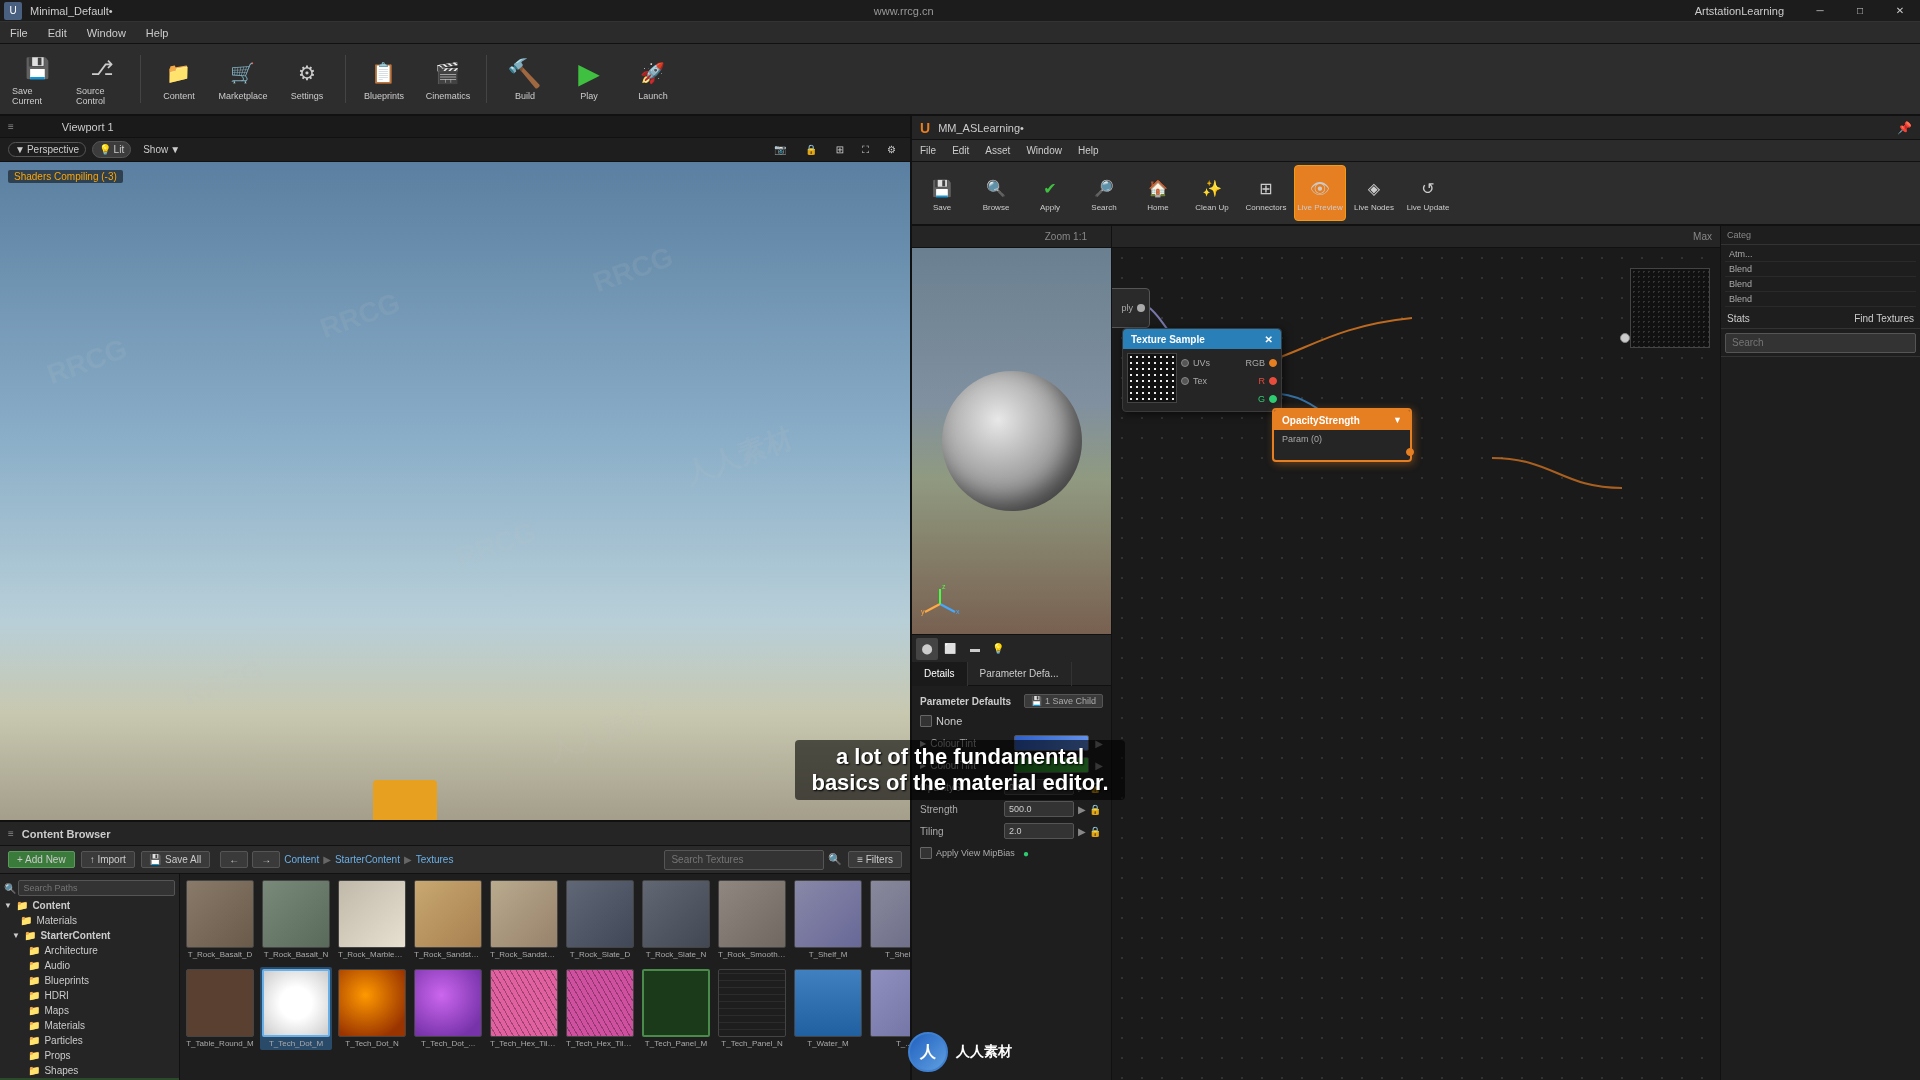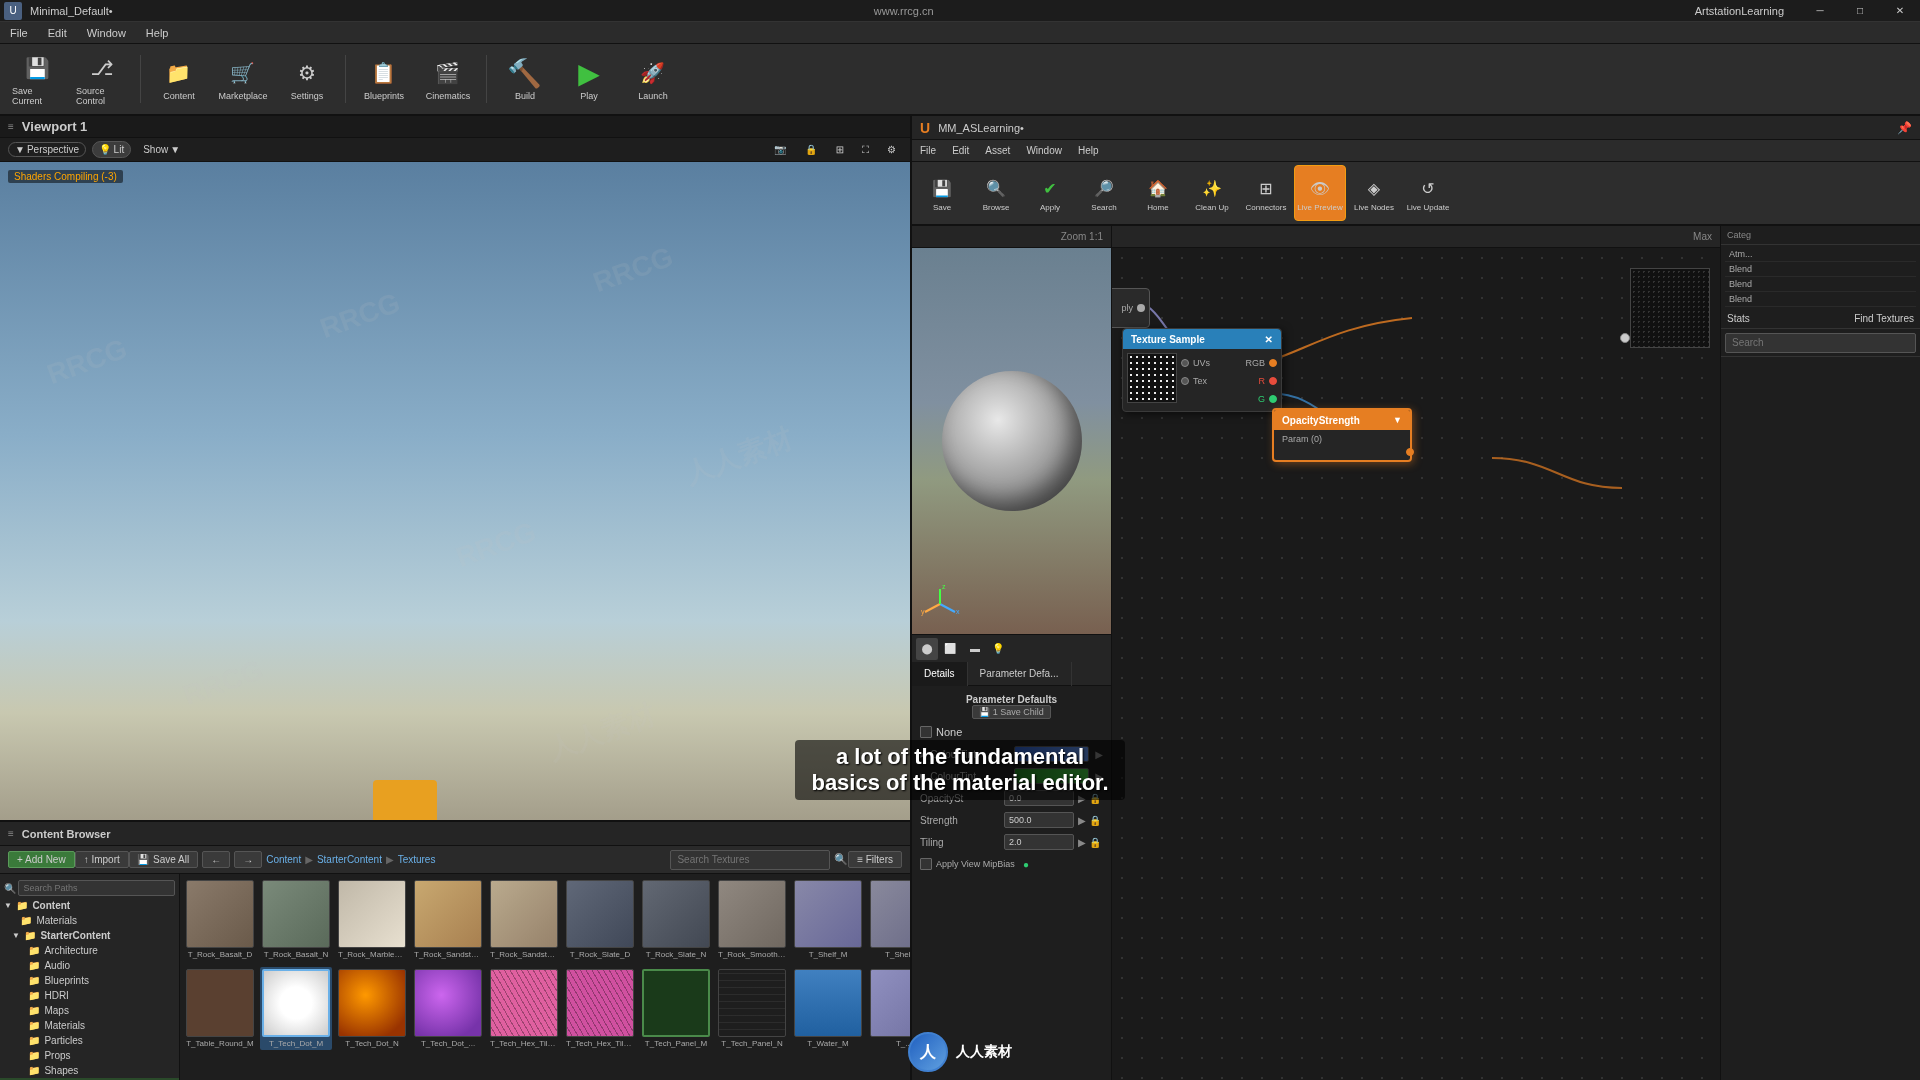--- a/index.html
+++ b/index.html
@@ -52,21 +52,21 @@
 
     
     #vp-bg {
       position: absolute; inset: 0;
       background: linear-gradient(180deg, #5a7fa0 0%, #8aaec8 30%, #b8cfd8 50%, #c8c8b0 60%, #8a8070 80%, #706050 100%);
     }
 
     
     #content-browser { position: absolute; bottom: 0; left: 0; right: 0; height: 260px; background: #1e1e1e; border-top: 2px solid #111; }
     #cb-header { height: 24px; background: #252525; display: flex; align-items: center; padding: 0 8px; gap: 8px; border-bottom: 1px solid #111; }
-    #cb-toolbar { height: 28px; background: #2a2a2a; display: flex; align-items: center; padding: 0 8px; border-bottom: 1px solid #111; }
+    #cb-toolbar { height: 28px; background: #2a2a2a; display: flex; align-items: center; padding: 0 8px; gap: 6px; border-bottom: 1px solid #111; }
     .cb-tb-btn { padding: 2px 8px; font-size: 10px; color: #ccc; cursor: pointer; background: #3a3a3a; border-radius: 2px; border: 1px solid #555; }
     #cb-breadcrumb { display: flex; align-items: center; gap: 4px; font-size: 10px; color: #aaa; }
     #cb-breadcrumb .bc-item { color: #6ab0e8; cursor: pointer; }
     #cb-breadcrumb .bc-sep { color: #666; }
     #cb-search { height: 20px; background: #333; border: 1px solid #555; color: #ccc; padding: 0 6px; font-size: 10px; width: 160px; border-radius: 2px; }
     #cb-main { display: flex; height: calc(100% - 24px - 28px); }
     #cb-sidebar { width: 180px; background: #252525; border-right: 1px solid #111; overflow-y: auto; padding: 4px 0; }
     .cb-tree-item { padding: 2px 8px 2px 16px; font-size: 10px; color: #ccc; cursor: pointer; display: flex; align-items: center; gap: 4px; }
     .cb-tree-item.active { color: #6ab0e8; }
     .cb-tree-folder { padding: 2px 8px 2px 8px; font-size: 10px; color: #ccc; cursor: pointer; display: flex; align-items: center; gap: 4px; font-weight: bold; }
@@ -154,21 +154,21 @@
     .thumb-rock-granite { background: linear-gradient(135deg, #908880, #706860); }
     .thumb-shelf { background: linear-gradient(135deg, #8888a8, #686898); }
     .thumb-table { background: #5a4030; }
 
     
     #bottom-logo { position: absolute; bottom: 8px; left: 50%; transform: translateX(-50%); display: flex; align-items: center; gap: 8px; }
     #bottom-logo-circle { width: 40px; height: 40px; border-radius: 50%; background: linear-gradient(135deg, #2060c0, #60a0e0); display: flex; align-items: center; justify-content: center; font-size: 16px; color: #fff; font-weight: bold; border: 2px solid #4080d0; }
     #bottom-logo-text { font-size: 14px; color: #fff; font-weight: bold; }
 
     
-    #rp-info-bar { height: 22px; display: flex; align-items: center; justify-content: flex-end; padding: 0 8px; background: #252525; border-bottom: 1px solid #111; font-size: 10px; color: #888; gap: 12px; }
+    #rp-info-bar { height: 22px; display: flex; align-items: center; justify-content: flex-end; padding: 0 24px; background: #252525; border-bottom: 1px solid #111; font-size: 10px; color: #888; gap: 12px; }
 
     
     ::-webkit-scrollbar { width: 6px; height: 6px; }
     ::-webkit-scrollbar-track { background: #1a1a1a; }
     ::-webkit-scrollbar-thumb { background: #444; border-radius: 3px; }
 
     
     .checkbox-box { width: 12px; height: 12px; border: 1px solid #666; background: #333; display: inline-flex; align-items: center; justify-content: center; font-size: 9px; color: #6ab0e8; border-radius: 1px; }
   </style>
 </head>
@@ -237,21 +237,21 @@
     <div class="icon-box">🚀</div>
     <span>Launch</span>
   </div>
 </div>
 
 <div id="main-area">
 
   <div id="viewport">
     <div id="viewport-header">
       <span style="font-size:10px; color:#888;">≡</span>
-      <span style="font-size:13px; color:#ccc; font-weight:bold;">Viewport 1</span>
+      <span style="font-size:11px; color:#ccc; font-weight:normal;margin-left:40px;">Viewport 1</span>
     </div>
     <div id="vp-toolbar">
       <div class="vp-tb-btn" style="border:1px solid #555; border-radius:10px; padding:1px 6px;">
         <span>▼</span>
         <span>Perspective</span>
       </div>
       <div class="vp-tb-btn selected" style="border:1px solid #555; border-radius:10px;">
         <span>💡</span>
         <span>Lit</span>
       </div>
@@ -560,21 +560,21 @@
           <div class="vp-tb-btn" style="width:22px; height:22px; border-radius:2px; display:flex; align-items:center; justify-content:center;">▬</div>
           <div class="vp-tb-btn" style="width:22px; height:22px; border-radius:2px; display:flex; align-items:center; justify-content:center;">💡</div>
         </div>
 
         <div id="rp-details-tabs">
           <div class="rp-tab active">Details</div>
           <div class="rp-tab">Parameter Defa...</div>
         </div>
 
         <div id="rp-details-content">
-          <div style="display:flex; align-items:center; justify-content:space-between; padding:4px 4px 2px 4px;flex-direction:column;">
+          <div style="display:flex; align-items:center; justify-content:space-between; padding:4px 4px 2px 4px;">
             <span style="font-size:10px; font-weight:bold; color:#ccc;">Parameter Defaults</span>
             <button class="param-save-btn">
               <span>💾 </span>
               <span>1 Save Child</span>
             </button>
           </div>
           <div class="param-row">
             <div class="checkbox-box"></div>
             <span style="font-size:11px; color:#ccc;">None</span>
           </div>

